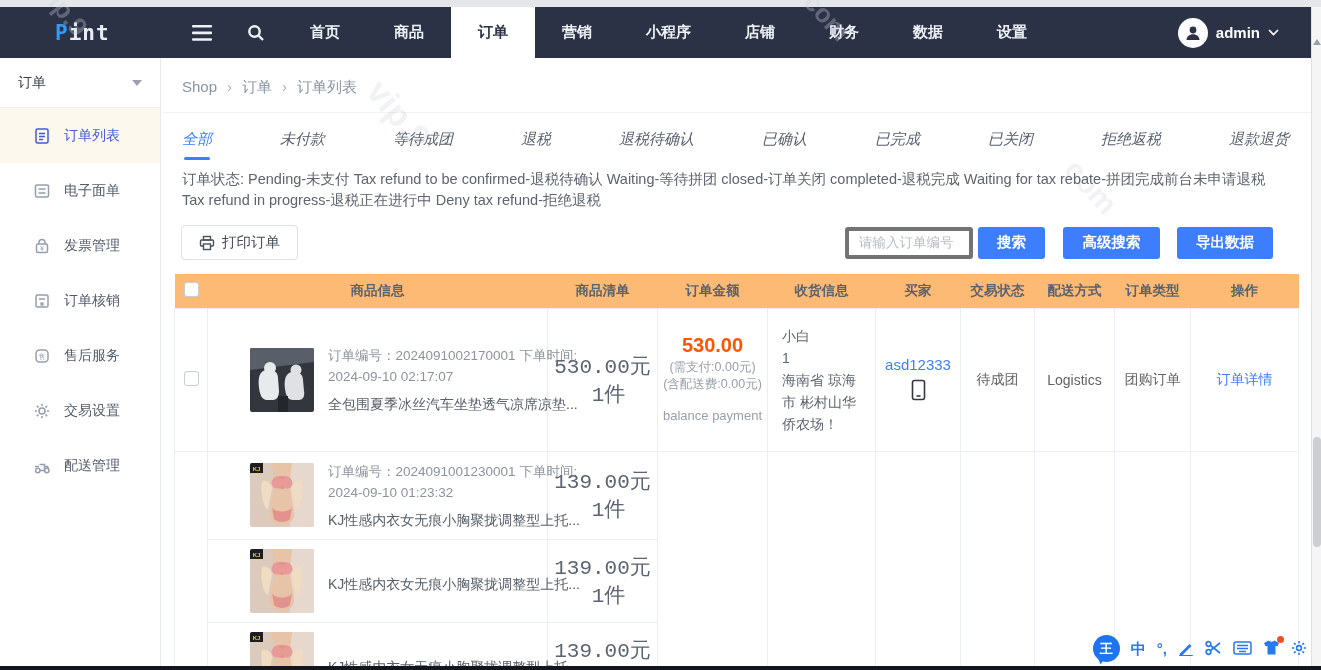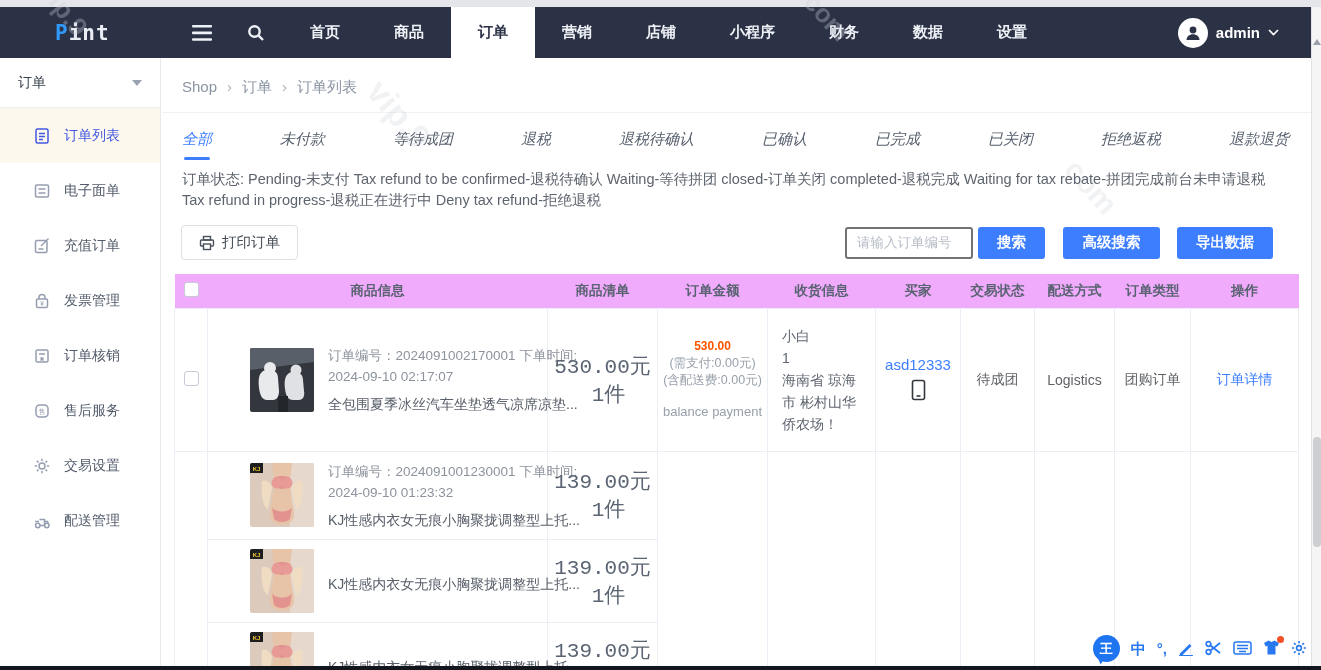--- a/index.html
+++ b/index.html
@@ -48,45 +48,45 @@
   .tabs { display:flex; gap:68px; padding:17px 0 0 20px; font-size:15px; color:#555e6c;font-style:italic; }
   .tab { position:relative; padding-bottom:11px; cursor:pointer; }
   .tab.active { color:#3d7eff; }
   .tab.active::after { content:""; position:absolute; left:2px; right:2px; bottom:0; height:3px; border-radius:2px; background:#3d7eff; }
   .status-note { margin:9px 20px 0 20px; font-size:14.5px; line-height:21px; color:#5e646e; }
   
   .toolbar { margin-top:14px; padding:0 38px 0 19px; display:flex; align-items:center; }
   .print-btn { display:flex; align-items:center; gap:7px; height:35px; padding:0 17px;
     border:1px solid #dcdfe6; border-radius:4px; background:#fff; font-size:14.5px; color:#454c57; cursor:pointer; }
   .tb-right { margin-left:auto; display:flex; align-items:center; }
-  .order-input { width:128px; height:32px; border:2px solid #737373; border-radius:3px; padding:0 10px;
+  .order-input { width:128px; height:32px; border:4px solid #737373; border-radius:3px; padding:0 10px;
     font-size:13.5px; color:#333; outline:none; font-family:inherit; }
   .order-input::placeholder { color:#b6bcc6; }
   .btn-blue { height:32px; border:none; border-radius:3px; background:#3d7eff; color:#fff;
     font-size:14.5px; font-weight:bold; padding:0 17px; cursor:pointer; font-family:Liberation Mono, monospace; }
   .btn-search { margin-left:5px; width:67px; }
   .btn-adv { margin-left:18px; width:97px; }
   .btn-export { margin-left:17px; width:96px; }
   
   table { border-collapse:collapse; table-layout:fixed; width:1124px; margin:14px 0 0 12px; }
-  thead th { height:34px; background:#f0abfc; font-size:13.5px; font-weight:bold; color:#596270;
+  thead th { height:34px; background:#fdba74; font-size:13.5px; font-weight:bold; color:#596270;
     border-bottom:1px solid #ebeef5; text-align:center; }
   tbody td { border:1px solid #ebeef5; text-align:center; vertical-align:middle; font-size:14px; color:#606266; background:#fff; }
   tr.order-row td { height:143px; }
   tr.item-row td { height:82px; }
   .checkbox { display:inline-block; width:15px; height:15px; border:1px solid #c6cbd4; border-radius:3px; background:#fff; cursor:pointer; }
   .prod-cell { text-align:left; }
   .prod { display:flex; align-items:center; gap:14px; padding:9px 10px 9px 42px; }
   .thumb { width:64px; height:64px; flex:0 0 64px; border-radius:2px; overflow:hidden; }
   .ptxt { width:258px; }
   .order-line { font-size:13.5px; color:#8d939d; line-height:21px; }
   .pname { font-size:14px; color:#59606a; margin-top:9px; white-space:nowrap; overflow:hidden; }
   .list-cell span { font-size:21px; color:#5a6472;font-family:Liberation Mono, monospace; }
   .list-cell .qty { margin-left:12px; }
-  .amt { color:#ff5400; font-weight:bold; font-size:12px; margin-bottom:2px; }
+  .amt { color:#ff5400; font-weight:bold; font-size:20px; margin-bottom:2px; }
   .amt-sub { font-size:12.5px; color:#98a0ab; line-height:17px; }
   .amt-method { font-size:13px; color:#98a0ab; line-height:18px; margin-top:14px; }
   .recv-cell { text-align:left; padding:0 8px 0 14px; font-size:14px; line-height:22px; color:#5f6670; }
   .buyer-name { color:#3d7eff; font-size:15px; cursor:pointer; }
   .buyer-cell svg { margin-top:6px; }
   .link { color:#3d7eff; cursor:pointer; font-size:14px; text-decoration:none; }
   
   .taskbar { position:absolute; bottom:0; left:0; right:0; height:4px; background:#14161d; }
   
   .ime { position:absolute; right:14px; bottom:8px; display:flex; align-items:center; gap:11px; }
@@ -127,22 +127,22 @@
       <svg width="18" height="18" viewBox="0 0 18 18" fill="none" stroke="#eef1f6" stroke-width="2.4">
           <circle cx="7.5" cy="7.5" r="5.2"></circle>
           <line x1="11.6" y1="11.6" x2="16" y2="16"></line>
         </svg>
     </div>
     <div class="nav-items">
       <div class="nav-item">首页</div>
       <div class="nav-item">商品</div>
       <div class="nav-item active">订单</div>
       <div class="nav-item">营销</div>
+      <div class="nav-item">小程序</div>
       <div class="nav-item">店铺</div>
-      <div class="nav-item">小程序</div>
       <div class="nav-item">财务</div>
       <div class="nav-item">数据</div>
       <div class="nav-item">设置</div>
     </div>
     <div class="nav-right">
       <div class="avatar">
         <svg width="18" height="18" viewBox="0 0 18 18" fill="#2b3245">
             <circle cx="9" cy="6" r="3.4"></circle>
             <path d="M2.5 16c0-3.6 2.9-5.8 6.5-5.8s6.5 2.2 6.5 5.8z"></path>
           </svg>
@@ -168,28 +168,20 @@
         </svg>
       <span>订单列表</span>
     </div>
     <div class="side-item">
       <svg width="18" height="18" viewBox="0 0 18 18" fill="none" stroke-width="1.5">
           <rect x="2.5" y="3" width="13" height="12" rx="1.5"></rect>
           <line x1="5.5" y1="7" x2="12.5" y2="7"></line>
           <line x1="5.5" y1="11" x2="12.5" y2="11"></line>
         </svg>
       <span>电子面单</span>
-    </div>
-    <div class="side-item">
-      <svg width="18" height="18" viewBox="0 0 18 18" fill="none" stroke-width="1.5">
-          <rect x="2.5" y="3.5" width="11.5" height="12" rx="1.5"></rect>
-          <line x1="8" y1="9" x2="15.5" y2="1.5"></line>
-          <line x1="5.5" y1="12" x2="10.5" y2="12"></line>
-        </svg>
-      <span>充值订单</span>
     </div>
     <div class="side-item">
       <svg width="18" height="18" viewBox="0 0 18 18" fill="none" stroke-width="1.5">
           <path d="M6 7V5.5a3 3 0 0 1 6 0V7"></path>
           <rect x="3.5" y="7" width="11" height="8.5" rx="1.5"></rect>
           <text x="9" y="13.6" text-anchor="middle" font-size="6.5" stroke="none" fill="#959db0">¥</text>
         </svg>
       <span>发票管理</span>
     </div>
     <div class="side-item">

